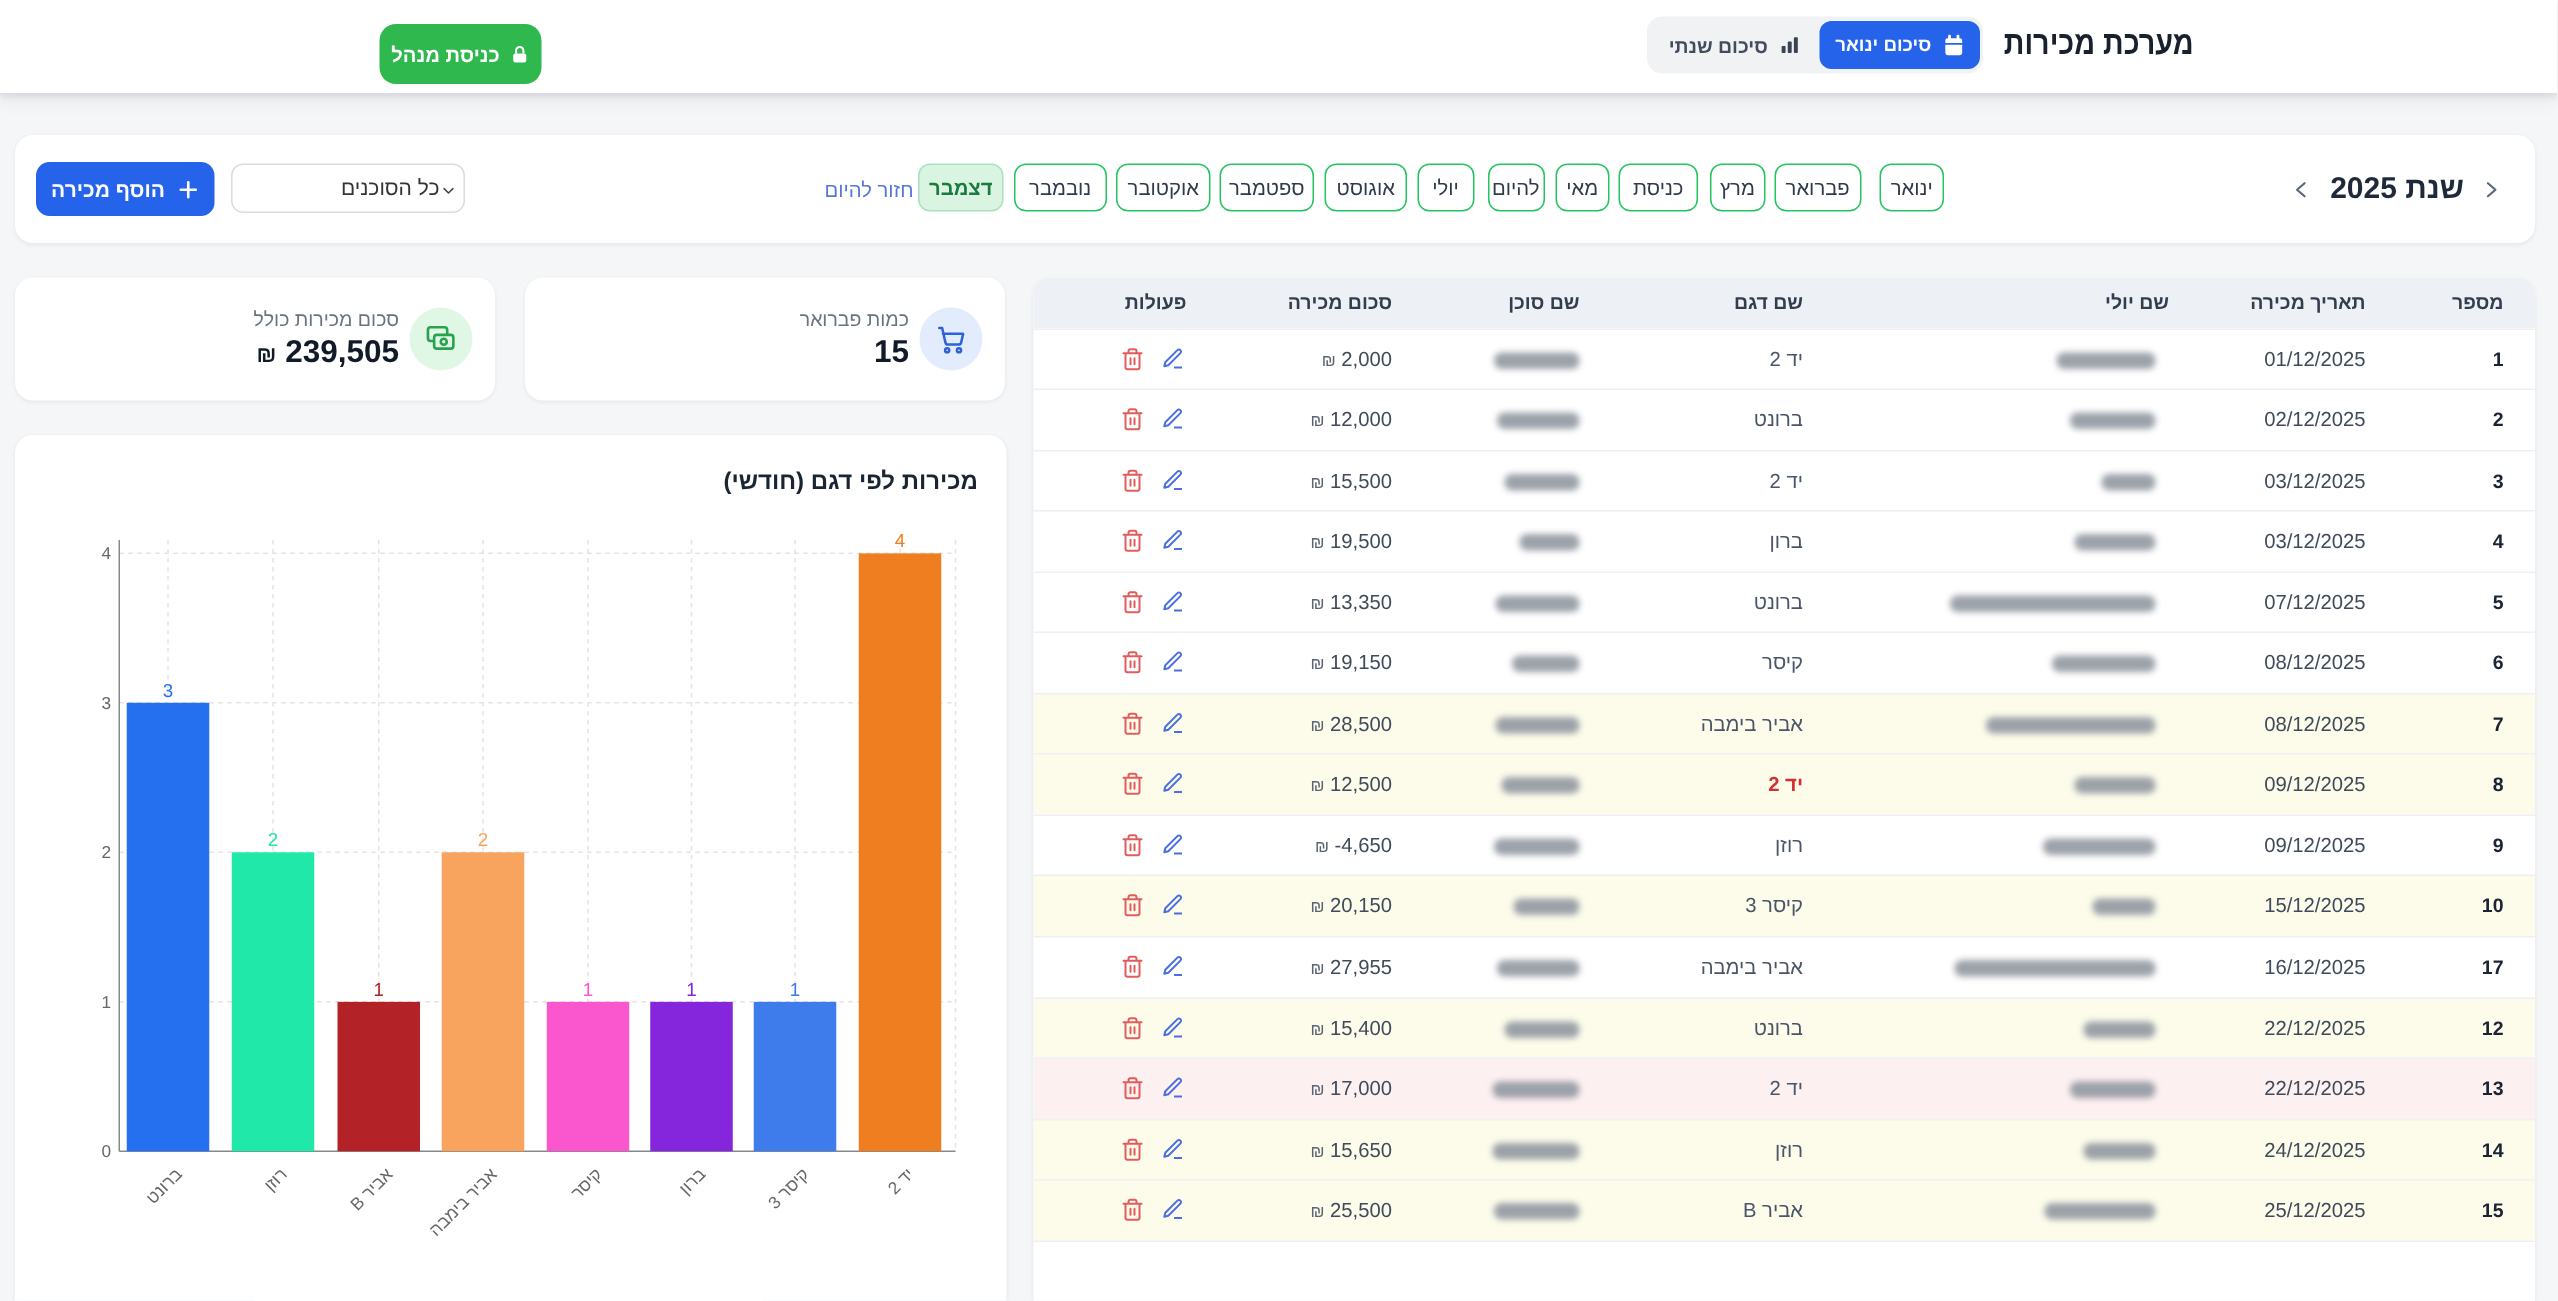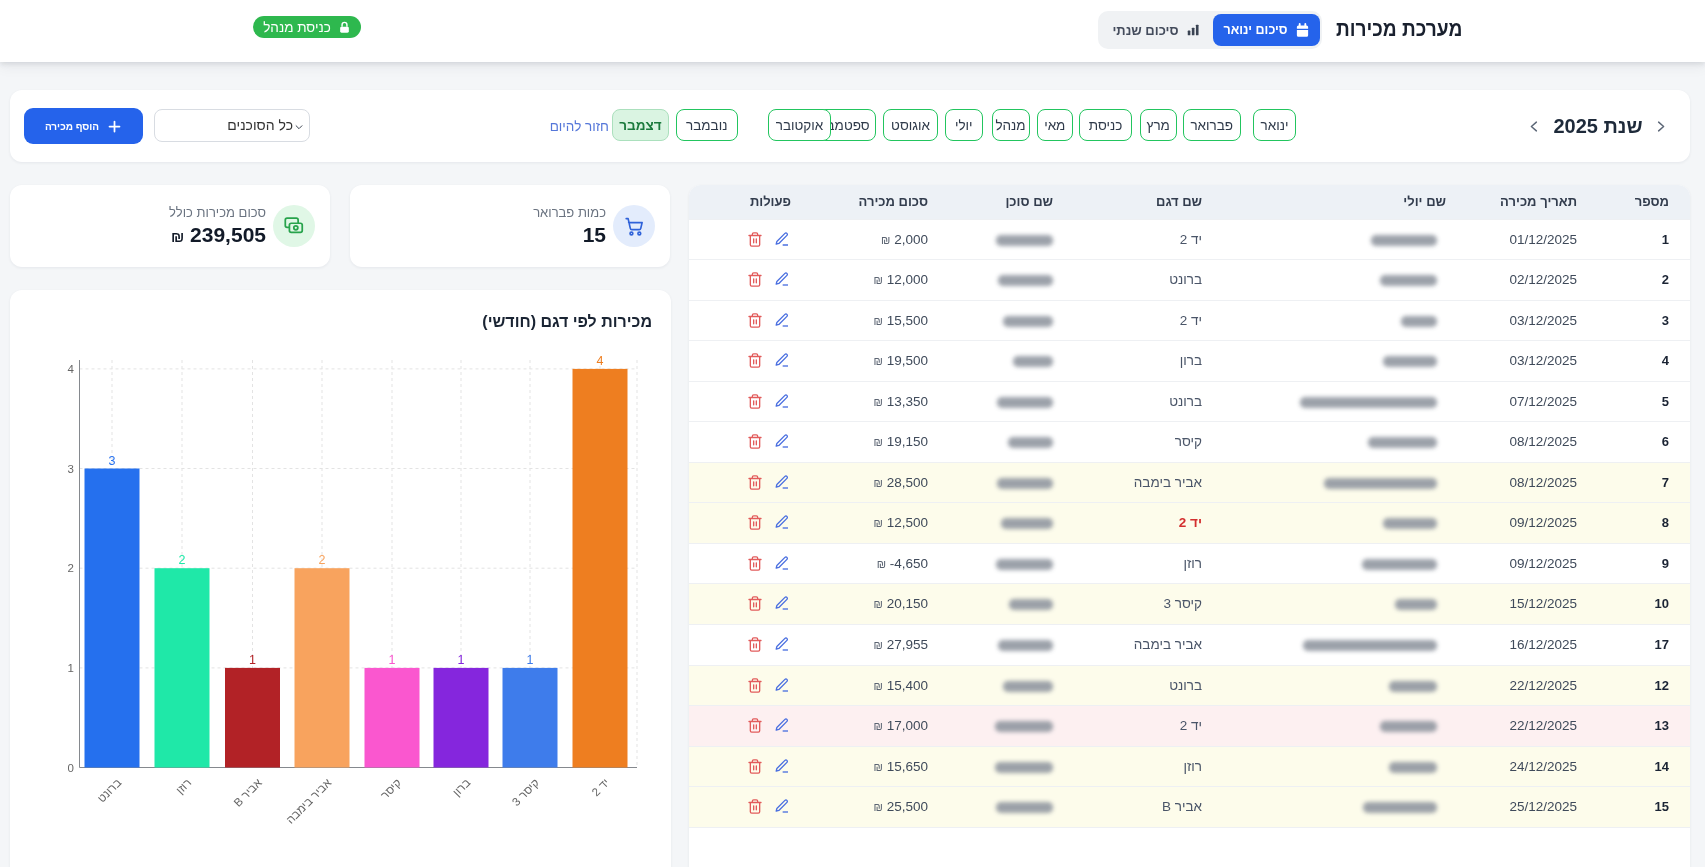--- a/index.html
+++ b/index.html
@@ -5,31 +5,31 @@
 html,body{width:1705px;height:867px;overflow:hidden}
 body{font-family:"Liberation Sans","DejaVu Sans",sans-serif;background:#f4f6f8;position:relative}
 .abs{position:absolute}
 .card{position:absolute;background:#fff;border-radius:12px;box-shadow:0 1px 3px rgba(25,40,70,.07)}
 
 #hdr{position:absolute;top:0;left:0;width:1705px;height:62px;background:#fff;box-shadow:0 2px 5px rgba(30,40,60,.12),0 6px 12px rgba(30,40,60,.05)}
 #title{position:absolute;top:16px;right:243px;font-size:22px;font-weight:bold;color:#19202e;transform:scaleX(.87);transform-origin:right center}
 #pill{position:absolute;top:11px;right:383px;width:224px;height:38px;background:#f0f2f4;border-radius:10px}
 #btn-month{position:absolute;top:3px;right:2px;width:107px;height:32px;background:#2563eb;border-radius:8px;color:#fff;font-size:12.5px;font-weight:bold;display:flex;align-items:center;justify-content:center;gap:7px}
 #btn-year{position:absolute;top:0;right:110px;width:112px;height:38px;color:#444c5c;font-size:13px;font-weight:bold;display:flex;align-items:center;justify-content:center;gap:7px}
-#btn-admin{position:absolute;top:16px;left:253px;width:108px;height:22px;background:#2eb84e;border-radius:11px;color:#fff;font-size:13.5px;font-weight:normal;display:flex;align-items:center;justify-content:center;gap:7px}
+#btn-admin{position:absolute;top:16px;left:253px;width:108px;height:40px;background:#2eb84e;border-radius:11px;color:#fff;font-size:13.5px;font-weight:bold;display:flex;align-items:center;justify-content:center;gap:7px}
 
 #toolbar{top:90px;right:15px;width:1680px;height:72px}
 #yeartxt{position:absolute;top:25px;right:42px;width:100px;text-align:center;font-size:20px;font-weight:bold;color:#1e2a3a}
 .chev{position:absolute;top:29px;width:16px;height:16px;color:#5b6676}
 .mbtn{position:absolute;top:19px;height:32px;background:#fff;border:1px solid #22c55e;border-radius:8px;font-size:13.5px;color:#2f3a4a;display:flex;align-items:center;justify-content:center}
 .mbtn.act{background:#daf4e2;border-color:#abe0bd;color:#1b7a3d;font-weight:bold}
 #today{position:absolute;top:29px;right:1081px;font-size:13.5px;color:#5577d9}
 #selagents{position:absolute;top:19px;right:1380px;width:156px;height:33px;background:#fff;border:1px solid #d8dce2;border-radius:8px;font-size:14px;color:#333;line-height:31px;padding-right:16px}
 #selagents .car{position:absolute;right:5px;top:12px}
-#btn-add{position:absolute;top:18px;right:1547px;width:119px;height:36px;background:#2563eb;border-radius:9px;color:#fff;font-size:10px;font-weight:bold;display:flex;align-items:center;justify-content:center;gap:8px}
+#btn-add{position:absolute;top:18px;right:1547px;width:119px;height:36px;background:#2563eb;border-radius:9px;color:#fff;font-size:14px;font-weight:bold;display:flex;align-items:center;justify-content:center;gap:8px}
 
 #statA{top:185px;right:1375px;width:320px;height:82px}
 #statB{top:185px;right:1035px;width:320px;height:82px}
 .scirc{position:absolute;top:20px;right:15px;width:42px;height:42px;border-radius:50%;display:flex;align-items:center;justify-content:center}
 .slab{position:absolute;top:20px;right:64px;font-size:13px;color:#6a7380;white-space:nowrap}
 .sval{position:absolute;top:38px;right:64px;font-size:21px;font-weight:bold;color:#121a28;white-space:nowrap;direction:ltr}
 .sval .shq{font-size:15px;font-weight:bold}
 
 #chart{top:290px;right:1034px;width:661px;height:600px}
 #ctitle{position:absolute;top:23px;right:19px;font-size:16px;font-weight:bold;color:#1a2433}
@@ -94,25 +94,25 @@
 <div class="chev" style="right:148px">
       <svg width="15" height="15" viewBox="0 0 24 24" fill="none" style="">
         <path d="M15 5l-8 7 8 7" stroke="#5b6676" stroke-width="2.3" stroke-linecap="round" stroke-linejoin="round"></path>
       </svg>
     </div>
 <div class="mbtn" style="right:394.0px;width:43px">ינואר</div>
 <div class="mbtn" style="right:449.5px;width:57.5px">פברואר</div>
 <div class="mbtn" style="right:513.0px;width:37.5px">מרץ</div>
 <div class="mbtn" style="right:558px;width:53px">כניסת</div>
 <div class="mbtn" style="right:617.5px;width:35.5px">מאי</div>
-<div class="mbtn" style="right:660.5px;width:38px">מנהל</div>
+<div class="mbtn" style="right:660.5px;width:38px">להיום</div>
 <div class="mbtn" style="right:707.5px;width:37.5px">יולי</div>
 <div class="mbtn" style="right:752px;width:55px">אוגוסט</div>
 <div class="mbtn" style="right:814px;width:63px">ספטמבר</div>
-<div class="mbtn" style="right:859px;width:63px">אוקטובר</div>
+<div class="mbtn" style="right:883px;width:63px">אוקטובר</div>
 <div class="mbtn" style="right:952.5px;width:61.5px">נובמבר</div>
 <div class="mbtn act" style="right:1021px;width:57px">דצמבר</div>
 <div id="today">חזור להיום</div>
 <div id="selagents">כל הסוכנים<span class="car">
         <svg width="10" height="10" viewBox="0 0 24 24" fill="none" style="">
           <path d="M5 9l7 7 7-7" stroke="#3c4552" stroke-width="2.4" stroke-linecap="round" stroke-linejoin="round"></path>
         </svg>
       </span></div>
 <div id="btn-add">
       <svg width="15" height="15" viewBox="0 0 24 24" fill="none" style="">

